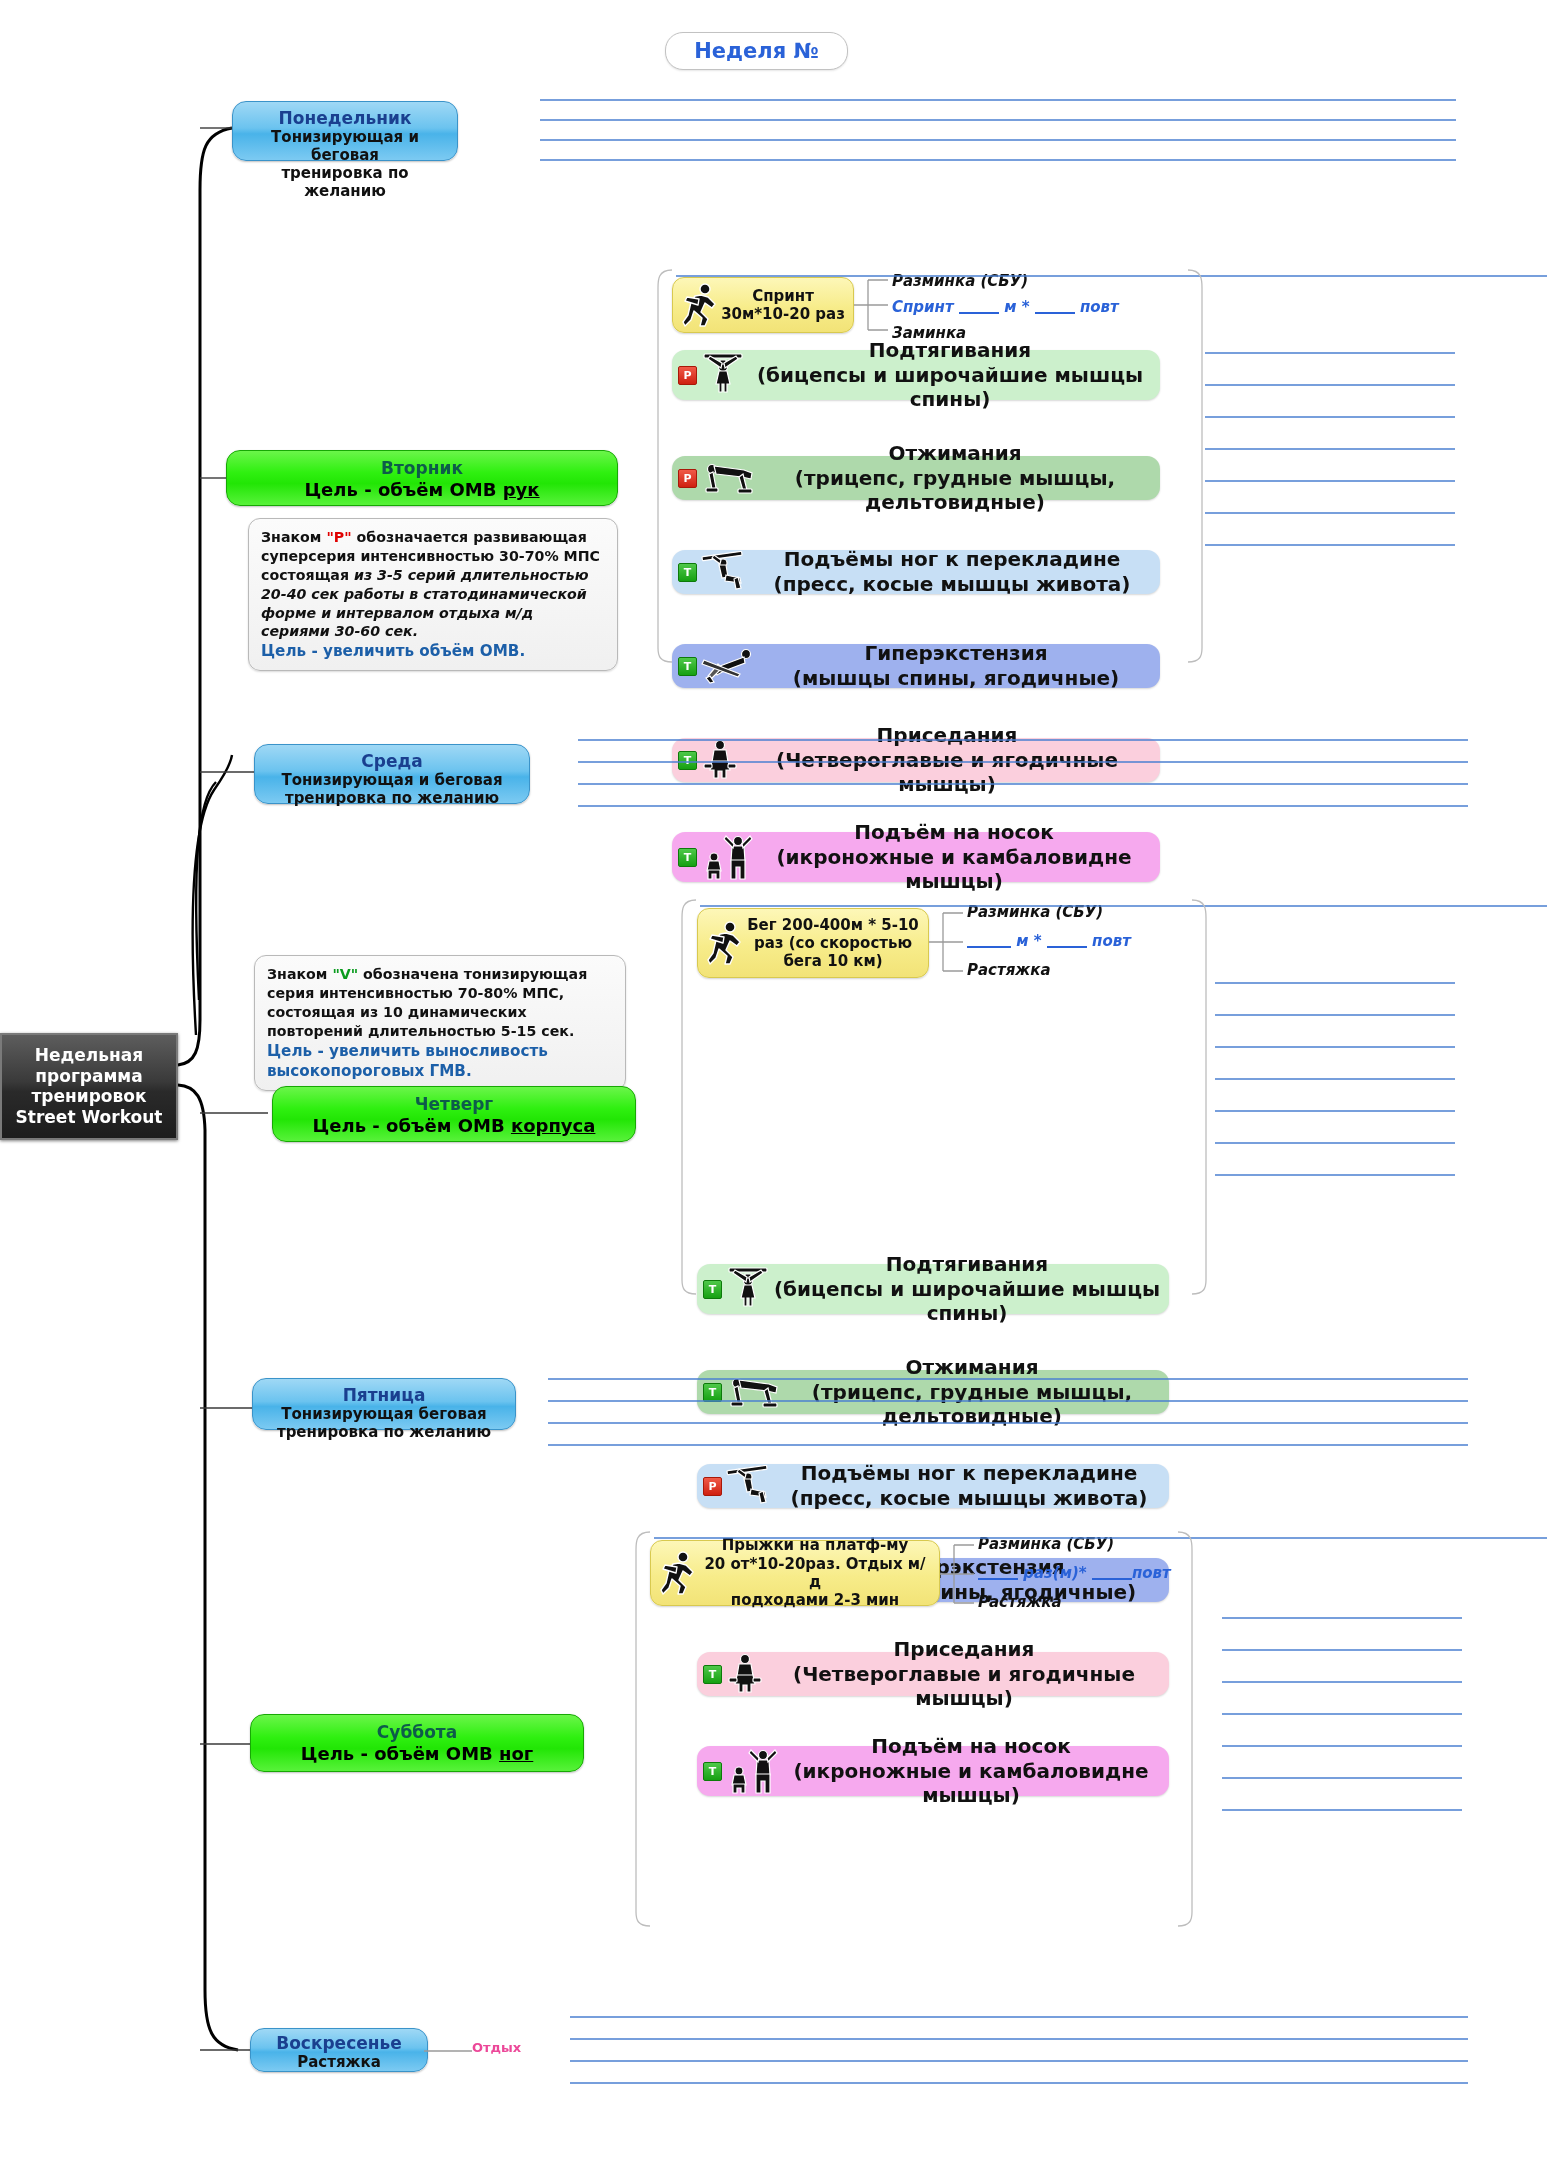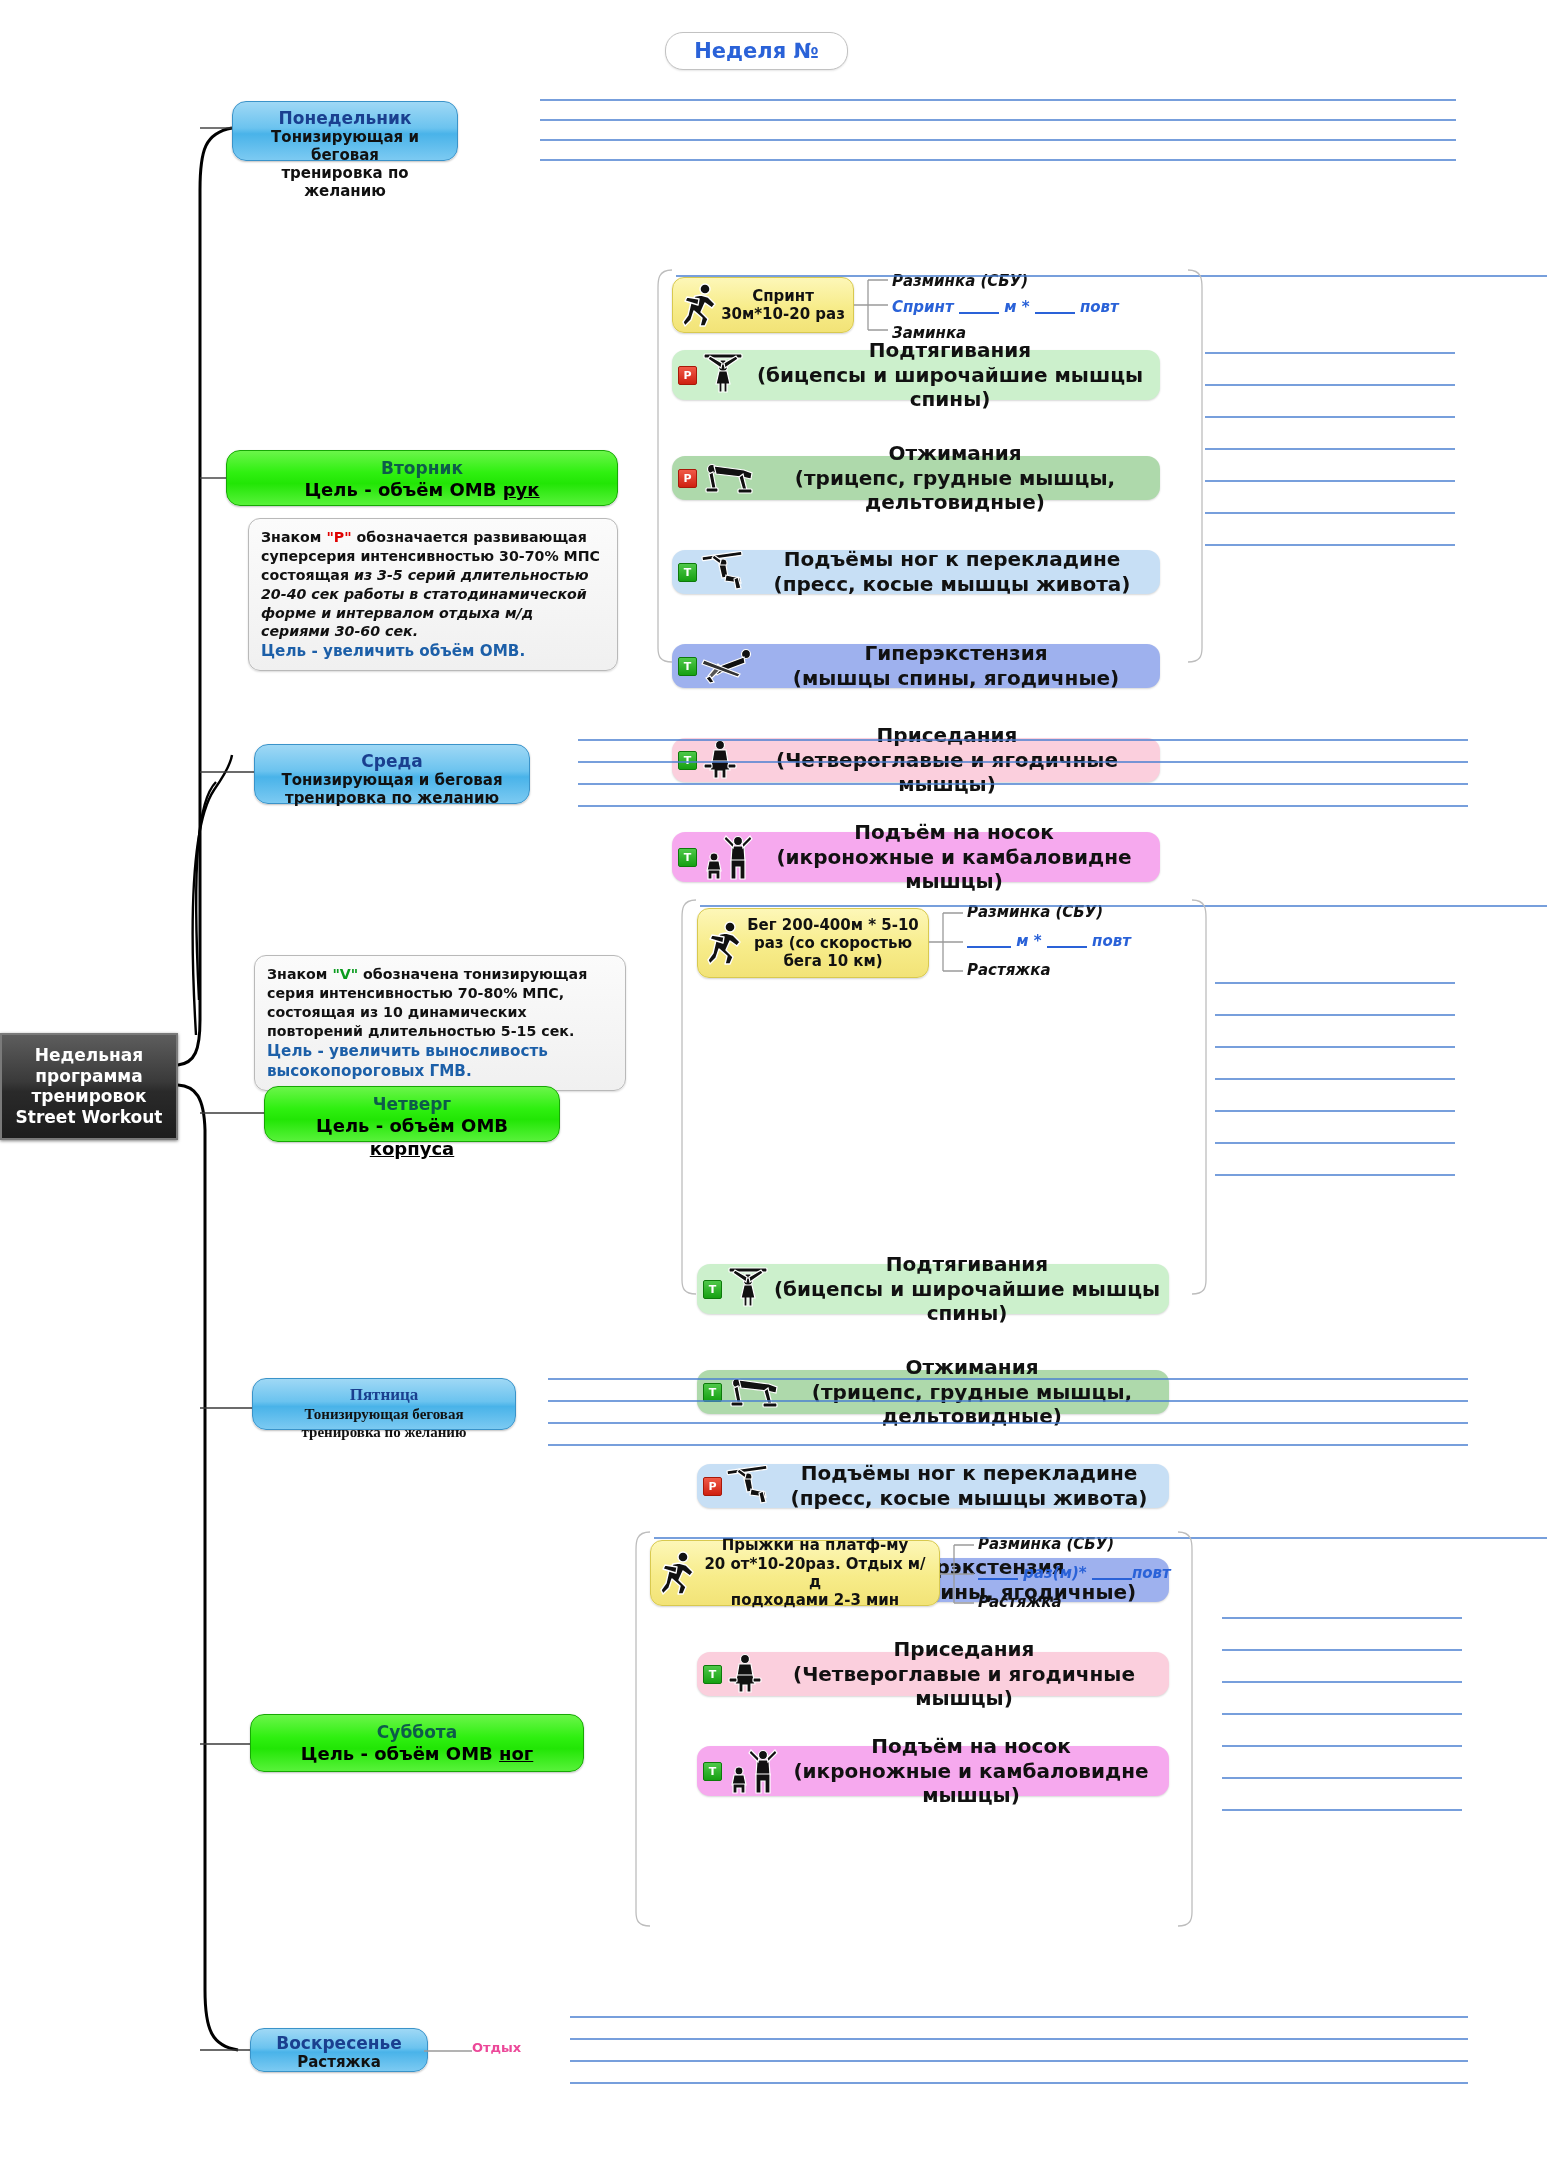--- a/index.html
+++ b/index.html
@@ -348,21 +348,21 @@
       <line x1="0" y1="49" x2="890" y2="49"></line>
       <line x1="0" y1="71" x2="890" y2="71"></line>
     </g>
   </svg>
 
   <div class="note-box abs" style="left:254px;top:955px;width:372px;">
     <span>Знаком </span><span class="mark-v">"V"</span><span> обозначена тонизирующая серия интенсивностью 70-80% МПС, состоящая из 10 динамических повторений длительностью  5-15 сек.</span>
     <div class="goal">Цель - увеличить выносливость высокопороговых ГМВ.</div>
   </div>
 
-  <div class="day-green abs" style="left:264px;top:1086px;width:296px;height:56px;">
+  <div class="day-green abs" style="left:272px;top:1086px;width:364px;height:56px;">
     <div class="d-title">Четверг</div>
     <div class="d-sub"><span>Цель - объём ОМВ </span><u>корпуса</u></div>
   </div>
 
   <div class="cardio abs" style="left:697px;top:908px;width:232px;height:70px;">
     <span class="ex-ico">
       <svg width="40" height="46" viewBox="0 0 40 46">
           <g fill="#111" stroke="#fff" stroke-width="1.4" stroke-linejoin="round">
         <circle cx="24" cy="7" r="5"></circle>
         <path d="M20,13 L27,15 L34,22 L31,26 L24,21 L20,30 L27,37 L24,44 L19,44 L21,36 L13,29 L10,38 L4,44 L2,40 L7,33 L10,20 L14,14 Z"></path>
@@ -514,21 +514,21 @@
       <line x1="0" y1="8" x2="240" y2="8"></line>
       <line x1="0" y1="40" x2="240" y2="40"></line>
       <line x1="0" y1="72" x2="240" y2="72"></line>
       <line x1="0" y1="104" x2="240" y2="104"></line>
       <line x1="0" y1="136" x2="240" y2="136"></line>
       <line x1="0" y1="168" x2="240" y2="168"></line>
       <line x1="0" y1="200" x2="240" y2="200"></line>
     </g>
   </svg>
 
-  <div class="day-blue abs" style="left:252px;top:1378px;width:264px;height:52px;font-family:Liberation Serif, serif;">
+  <div class="day-blue abs" style="left:252px;top:1378px;width:264px;height:52px;">
     <div class="d-title">Пятница</div>
     <div class="d-sub">Тонизирующая беговая</div>
     <div class="d-sub">тренировка по желанию</div>
   </div>
   <svg class="abs" style="left:548px;top:1375px;width:930px;height:80px;">
     <g stroke="#4a7fd0" stroke-width="1.3">
       <line x1="0" y1="4" x2="920" y2="4"></line>
       <line x1="0" y1="26" x2="920" y2="26"></line>
       <line x1="0" y1="48" x2="920" y2="48"></line>
       <line x1="0" y1="70" x2="920" y2="70"></line>

